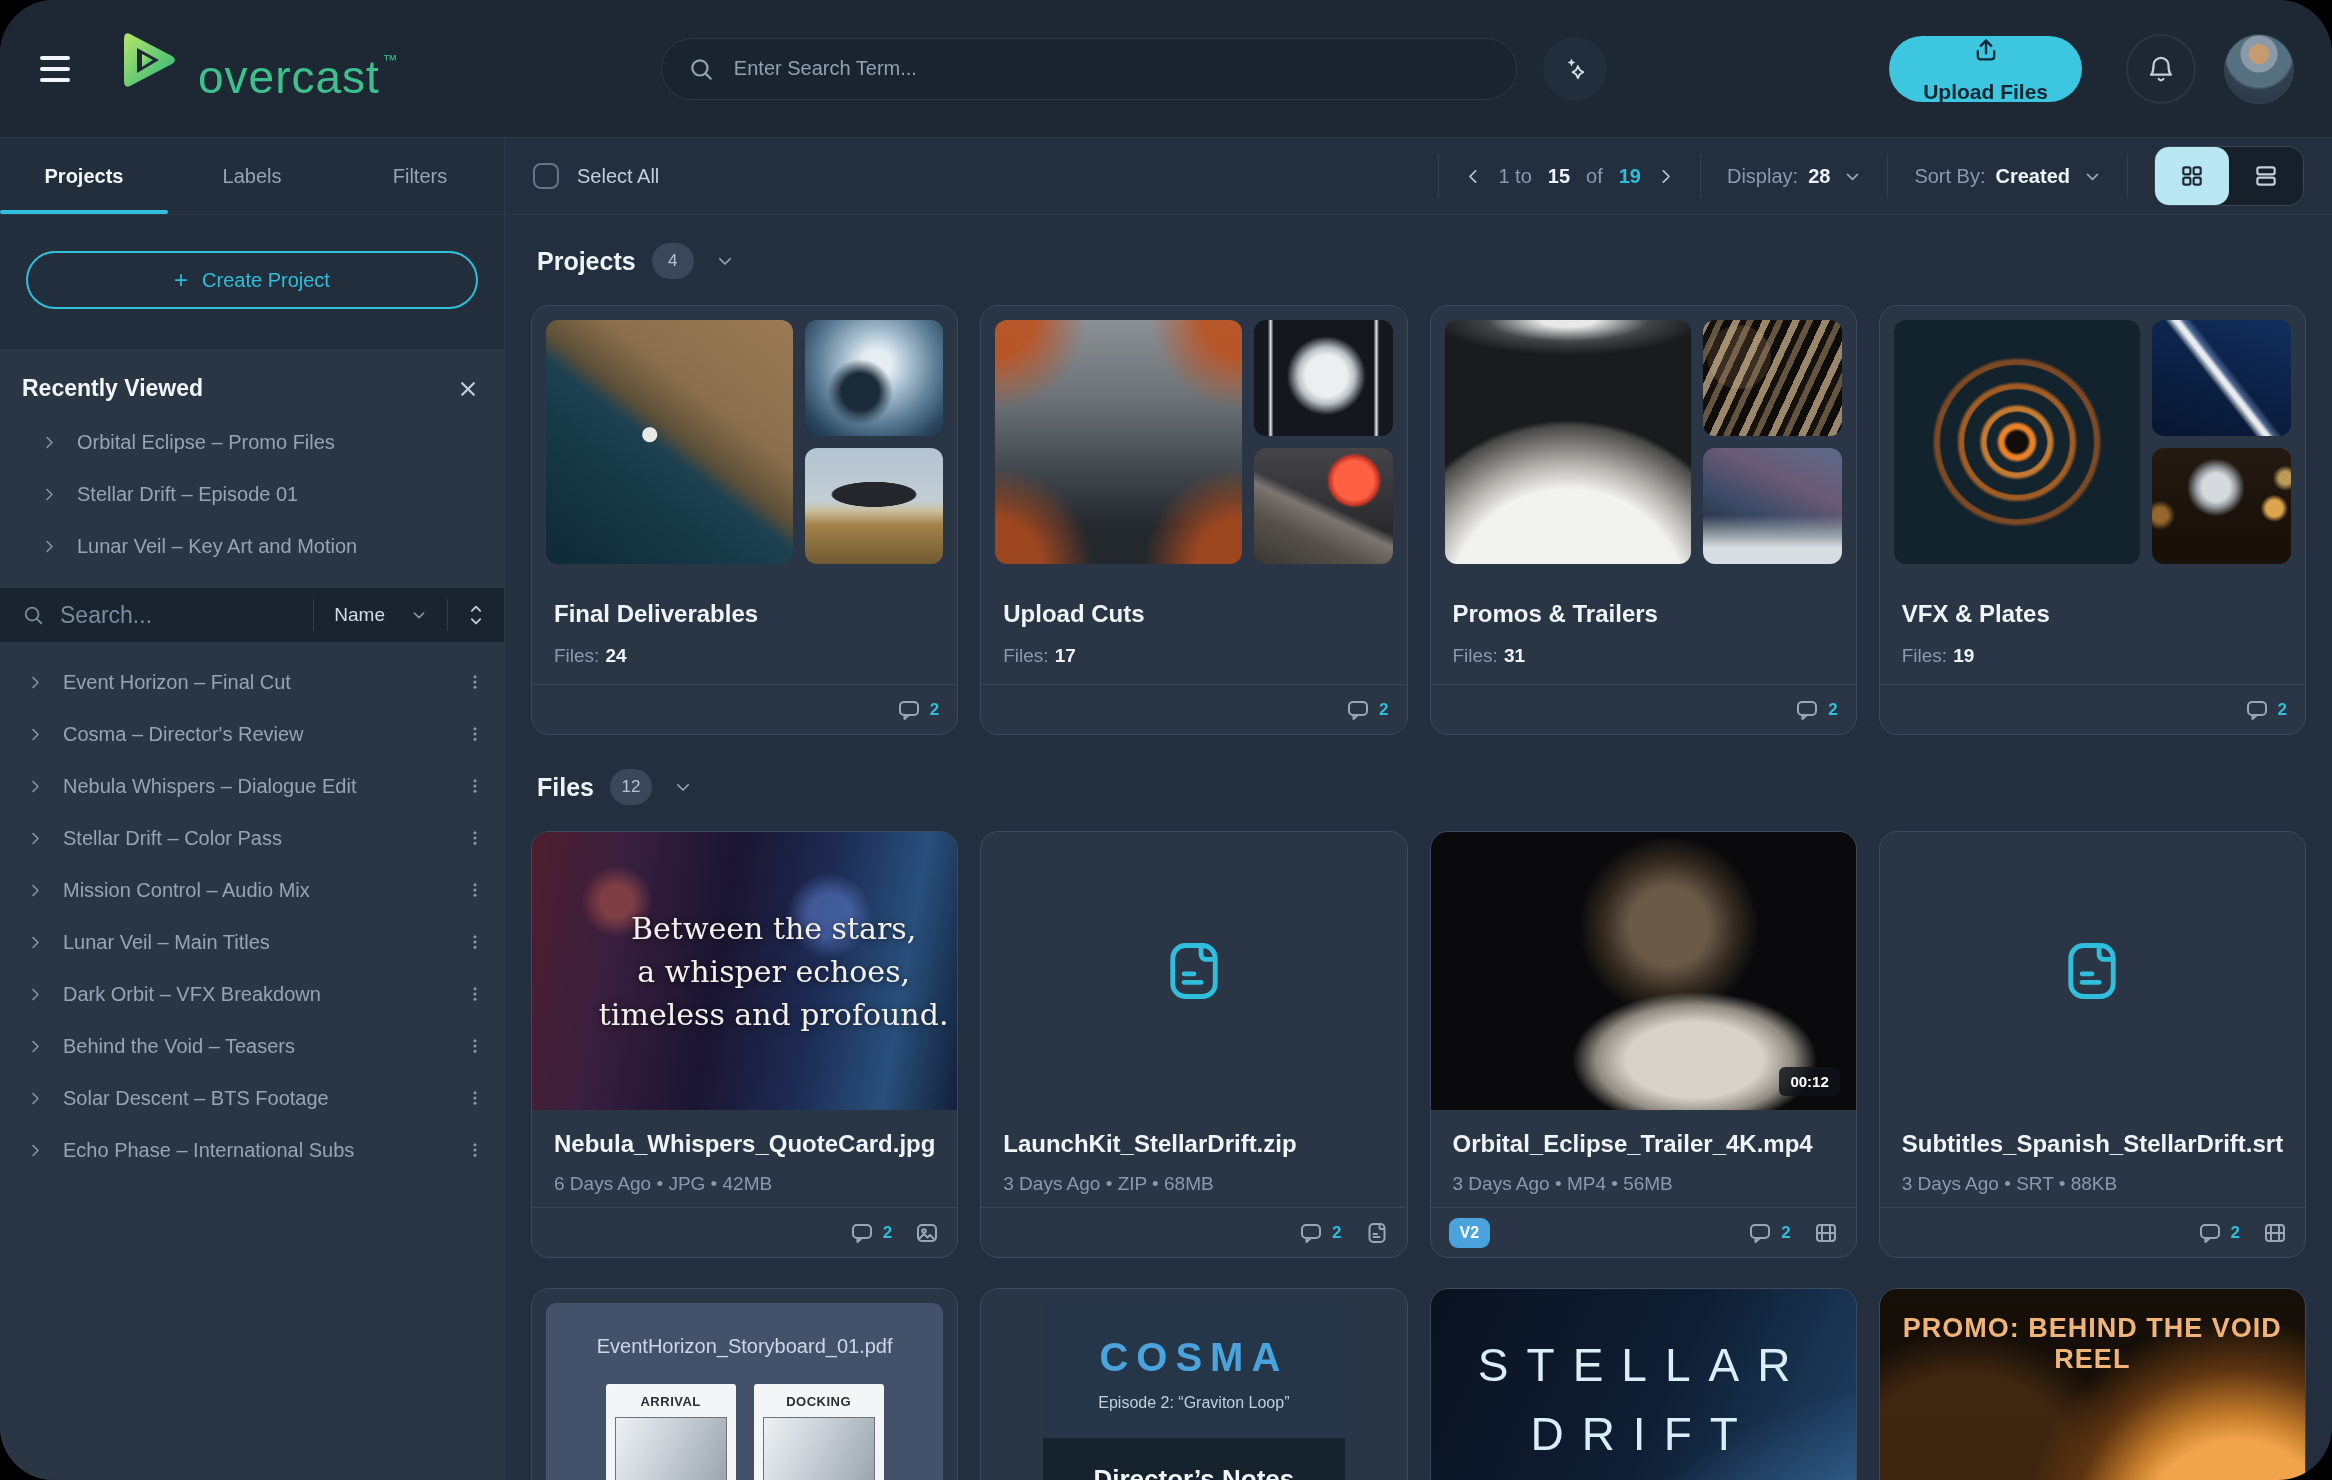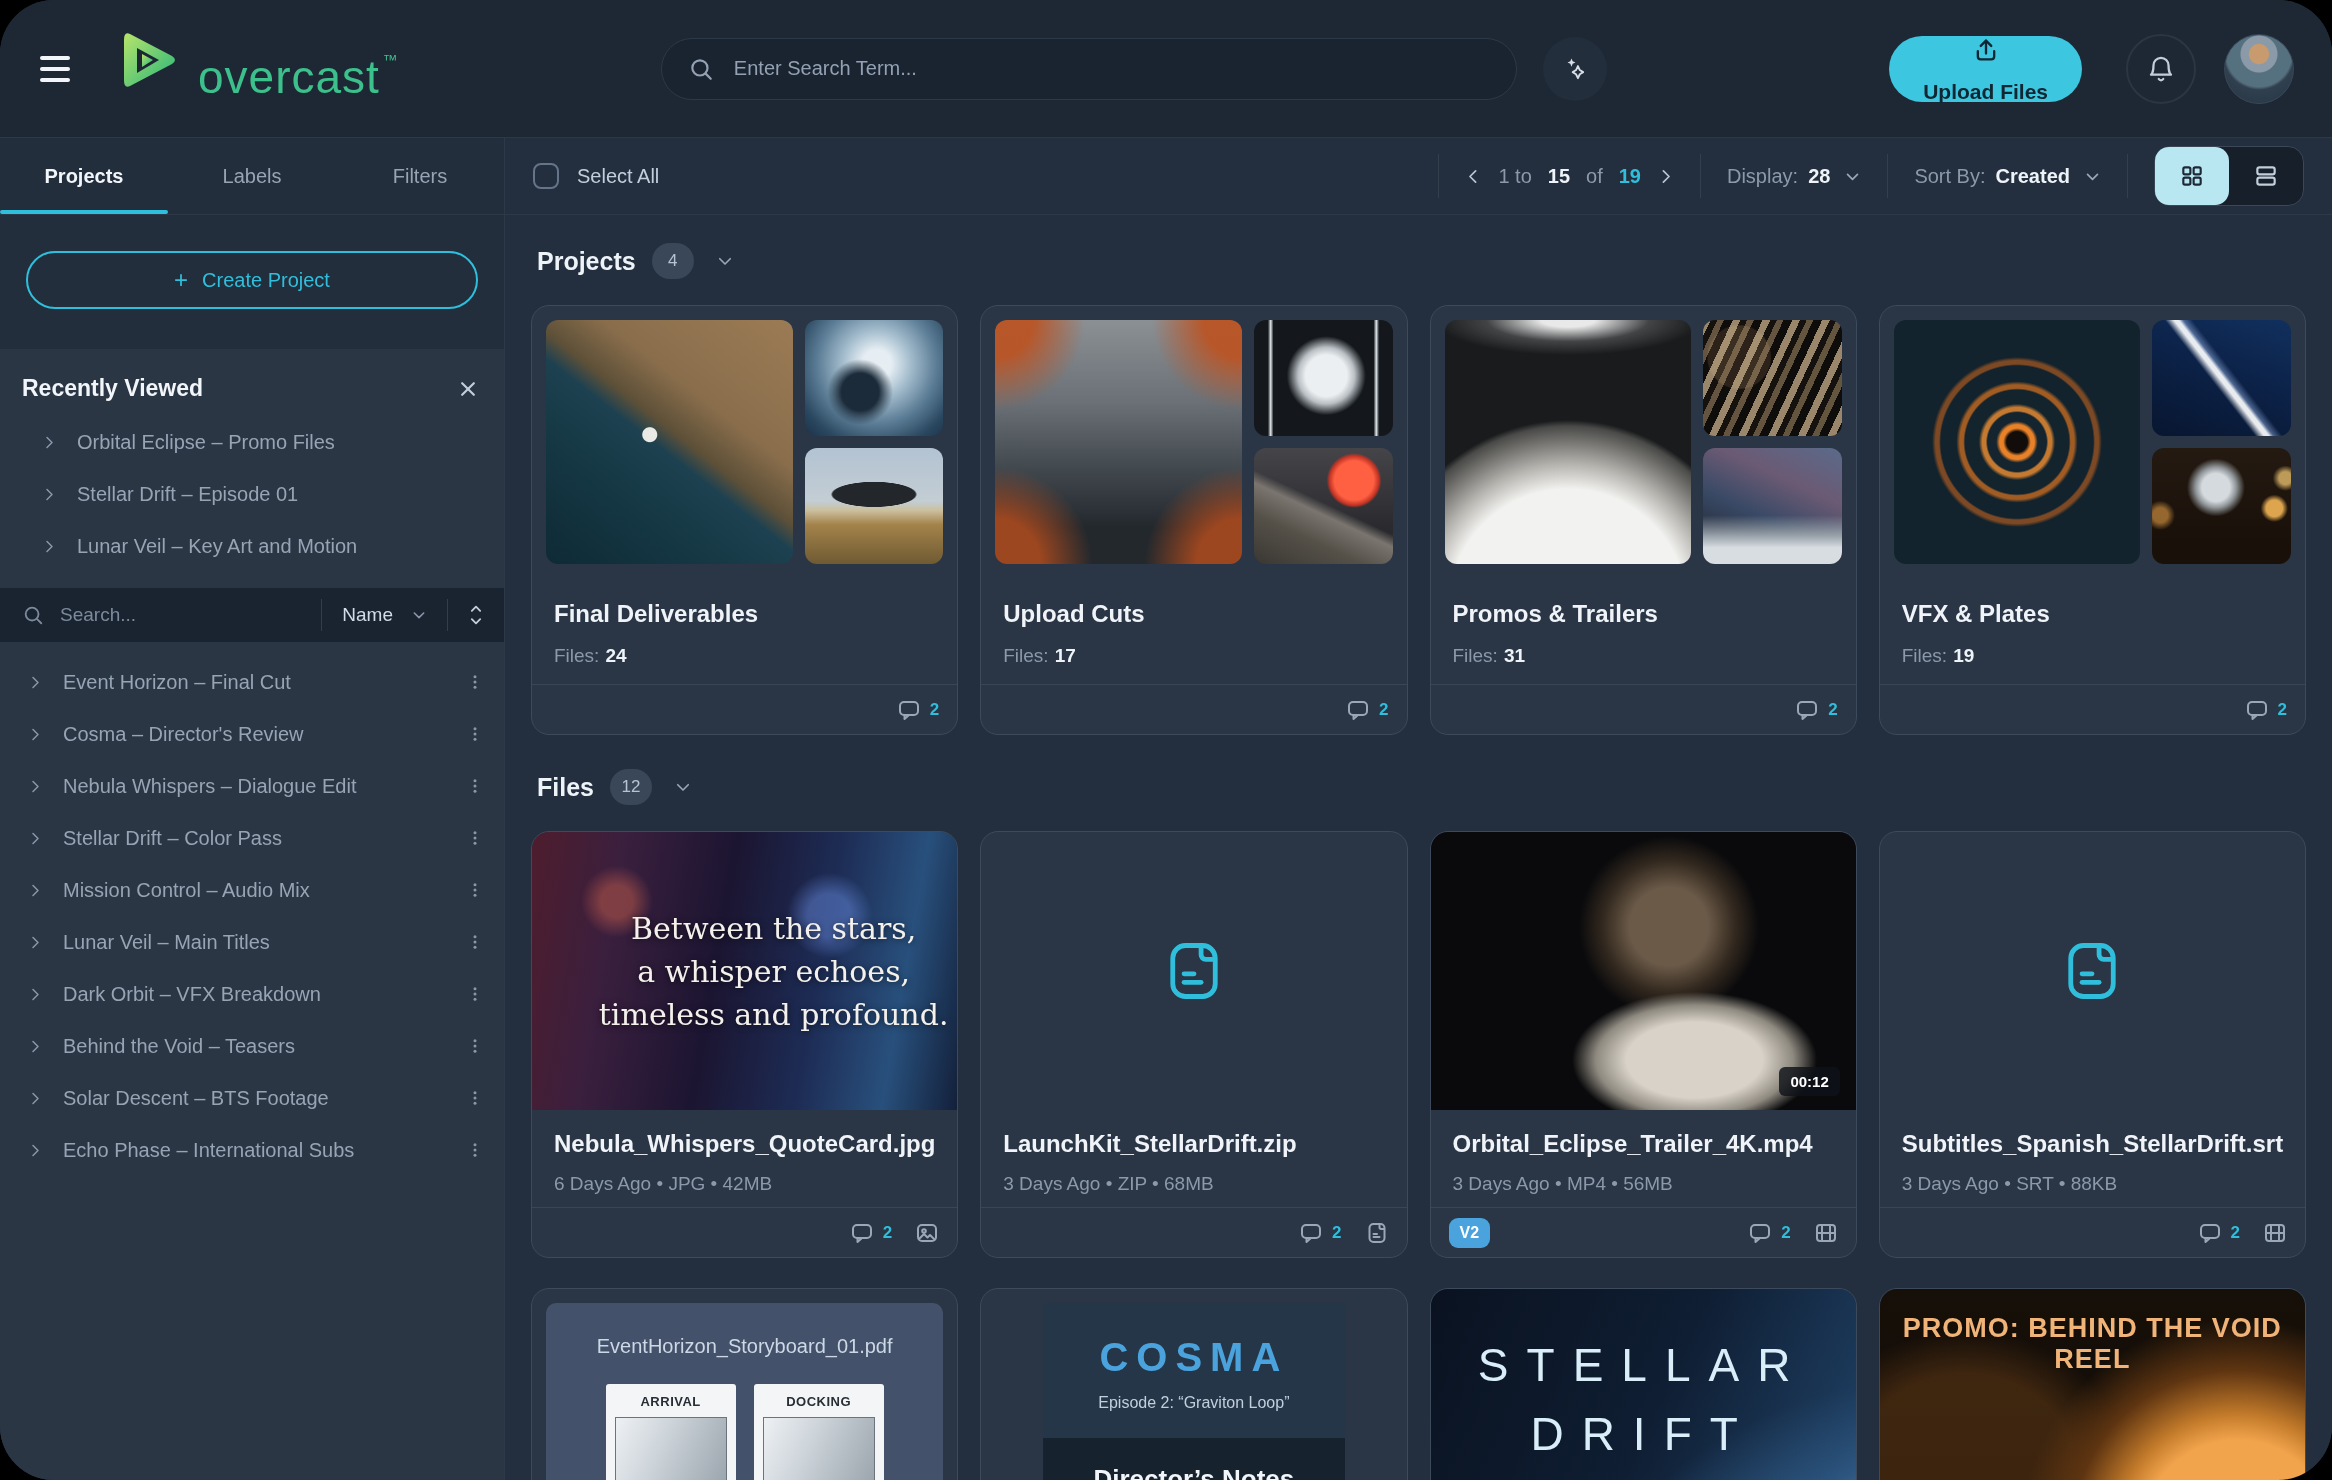--- a/index.html
+++ b/index.html
@@ -32,24 +32,24 @@
   .create-btn{width:100%;height:58px;border-radius:30px;border:2px solid #2fbfdc;background:transparent;color:#2fbfdc;font-size:20px;display:flex;align-items:center;justify-content:center;gap:14px;cursor:pointer;font-family:"Liberation Sans",sans-serif;}
   .create-plus{font-size:24px;font-weight:400;line-height:1;}
   .rv-panel{flex:1;background:#2b3645;display:flex;flex-direction:column;min-height:0;}
   .rv-head{display:flex;align-items:center;justify-content:space-between;padding:26px 26px 14px 22px;}
   .rv-title{font-size:23px;font-weight:700;color:#f2f6fa;}
   .rv-close{color:#c3cedb;cursor:pointer;display:flex;}
   .rv-item,.li-row{height:52px;flex:none;display:flex;align-items:center;gap:20px;color:#97a4b4;font-size:20px;cursor:pointer;}
   .rv-item{padding:0 24px 0 42px;}
   .chev{color:#8a97a8;display:flex;flex:none;}
   .search-strip{margin-top:16px;height:54px;flex:none;background:#1a2430;display:flex;align-items:center;padding-left:22px;}
-  .search-strip input{flex:1;min-width:0;background:transparent;border:0;outline:0;color:#c7d1dc;font-size:19px;margin-left:14px;font-family:"Liberation Sans",sans-serif;}
+  .search-strip input{flex:1;min-width:0;background:transparent;border:0;outline:0;color:#c7d1dc;font-size:23px;margin-left:14px;font-family:"Liberation Sans",sans-serif;}
   .search-strip input::placeholder{color:#7c8a9c;}
   .vdiv-s{width:1px;height:32px;background:#323e4d;flex:none;}
-  .name-box{display:flex;align-items:center;gap:18px;padding:0 20px;color:#d3dce6;font-size:19px;cursor:pointer;flex:none;}
+  .name-box{display:flex;align-items:center;gap:26px;padding:0 20px;color:#d3dce6;font-size:19px;cursor:pointer;flex:none;}
   .sortud{width:56px;display:flex;align-items:center;justify-content:center;color:#c3cedb;cursor:pointer;flex:none;}
   .sb-list{flex:1;overflow:hidden;padding-top:14px;}
   .li-row{padding:0 20px 0 28px;}
   .kebab{margin-left:auto;color:#8a97a8;cursor:pointer;display:flex;}
 
   
   .main{flex:1;display:flex;flex-direction:column;min-width:0;background:#232f3e;}
   .tb{height:77px;flex:none;border-bottom:1px solid #2e3947;display:flex;align-items:center;padding:0 28px;}
   .selall{display:flex;align-items:center;gap:18px;color:#c3cedb;font-size:20px;cursor:pointer;}
   .cbx{width:26px;height:26px;border-radius:8px;border:2px solid #66748a;background:transparent;}

